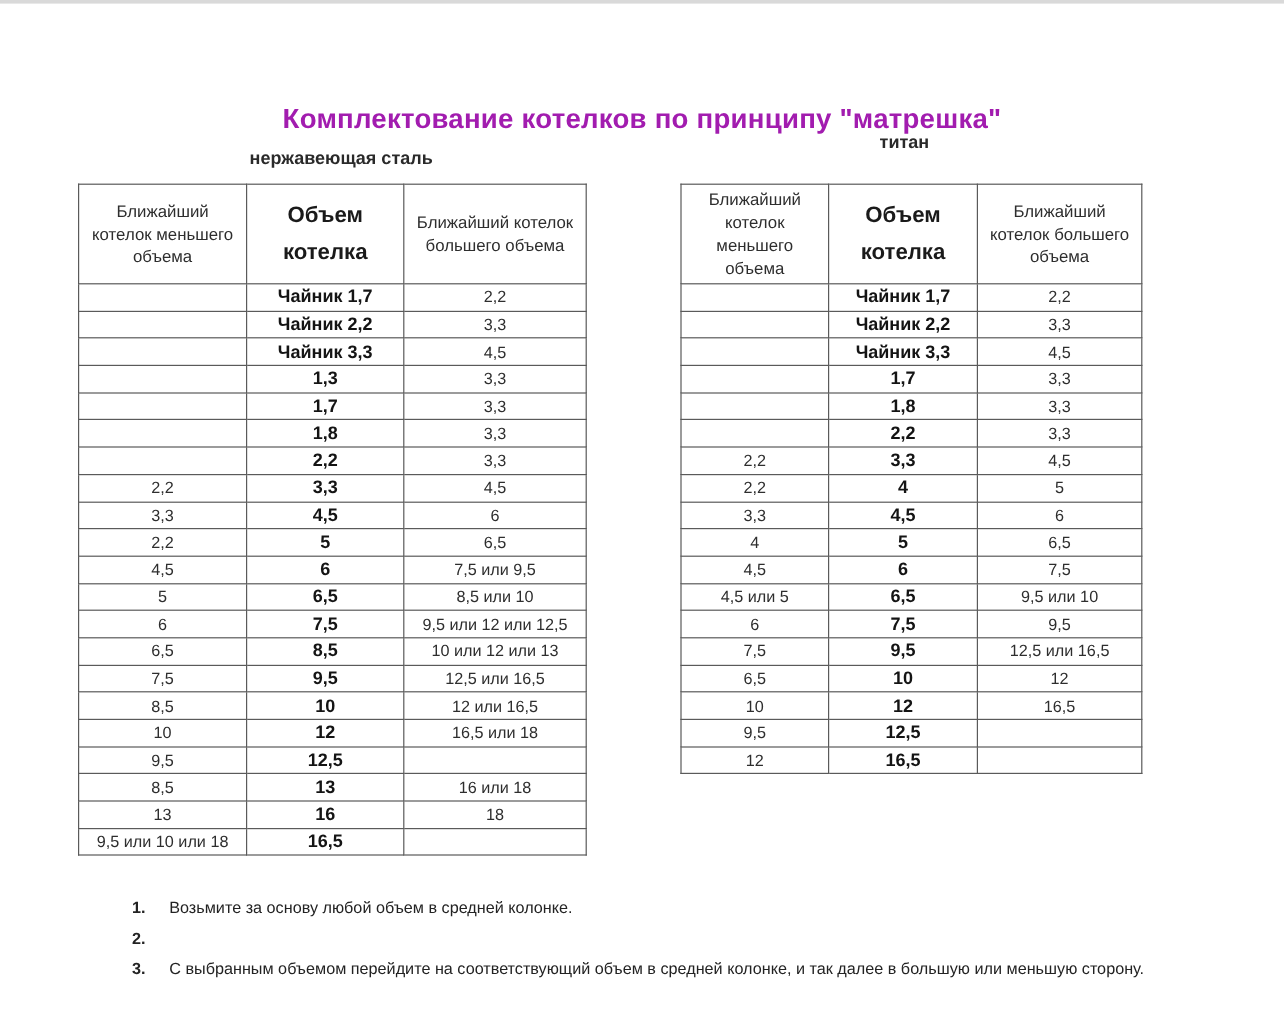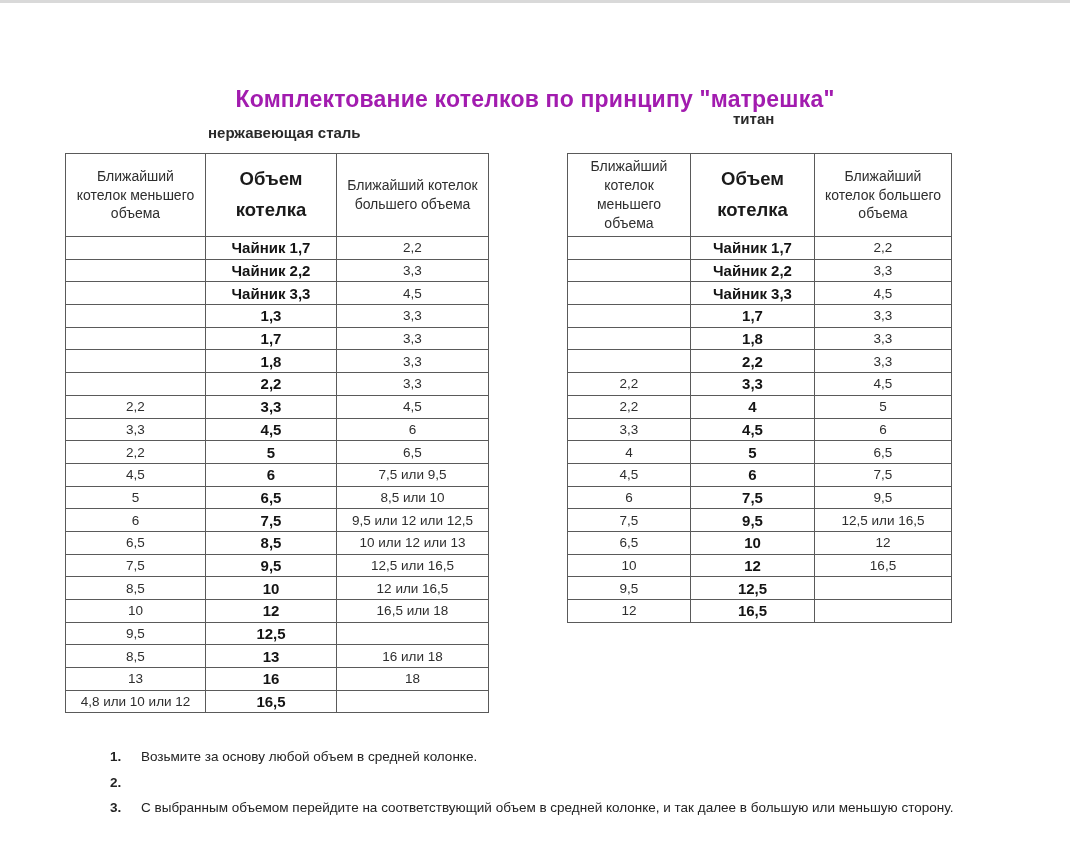--- a/index.html
+++ b/index.html
@@ -214,21 +214,21 @@
             <td>8,5</td>
             <td class="mid">13</td>
             <td>16 или 18</td>
           </tr>
           <tr>
             <td>13</td>
             <td class="mid">16</td>
             <td>18</td>
           </tr>
           <tr>
-            <td>4,8 или 10 или 12</td>
+            <td>9,5 или 10 или 18</td>
             <td class="mid">16,5</td>
             <td></td>
           </tr>
         </tbody>
     </table>
   </div>
 
   <div class="table-wrap" id="titanium-table-wrap">
     <table>
       <colgroup>
@@ -293,20 +293,25 @@
             <td>4</td>
             <td class="mid">5</td>
             <td>6,5</td>
           </tr>
           <tr>
             <td>4,5</td>
             <td class="mid">6</td>
             <td>7,5</td>
           </tr>
           <tr>
+            <td>4,5 или 5</td>
+            <td class="mid">6,5</td>
+            <td>9,5 или 10</td>
+          </tr>
+          <tr>
             <td>6</td>
             <td class="mid">7,5</td>
             <td>9,5</td>
           </tr>
           <tr>
             <td>7,5</td>
             <td class="mid">9,5</td>
             <td>12,5 или 16,5</td>
           </tr>
           <tr>

